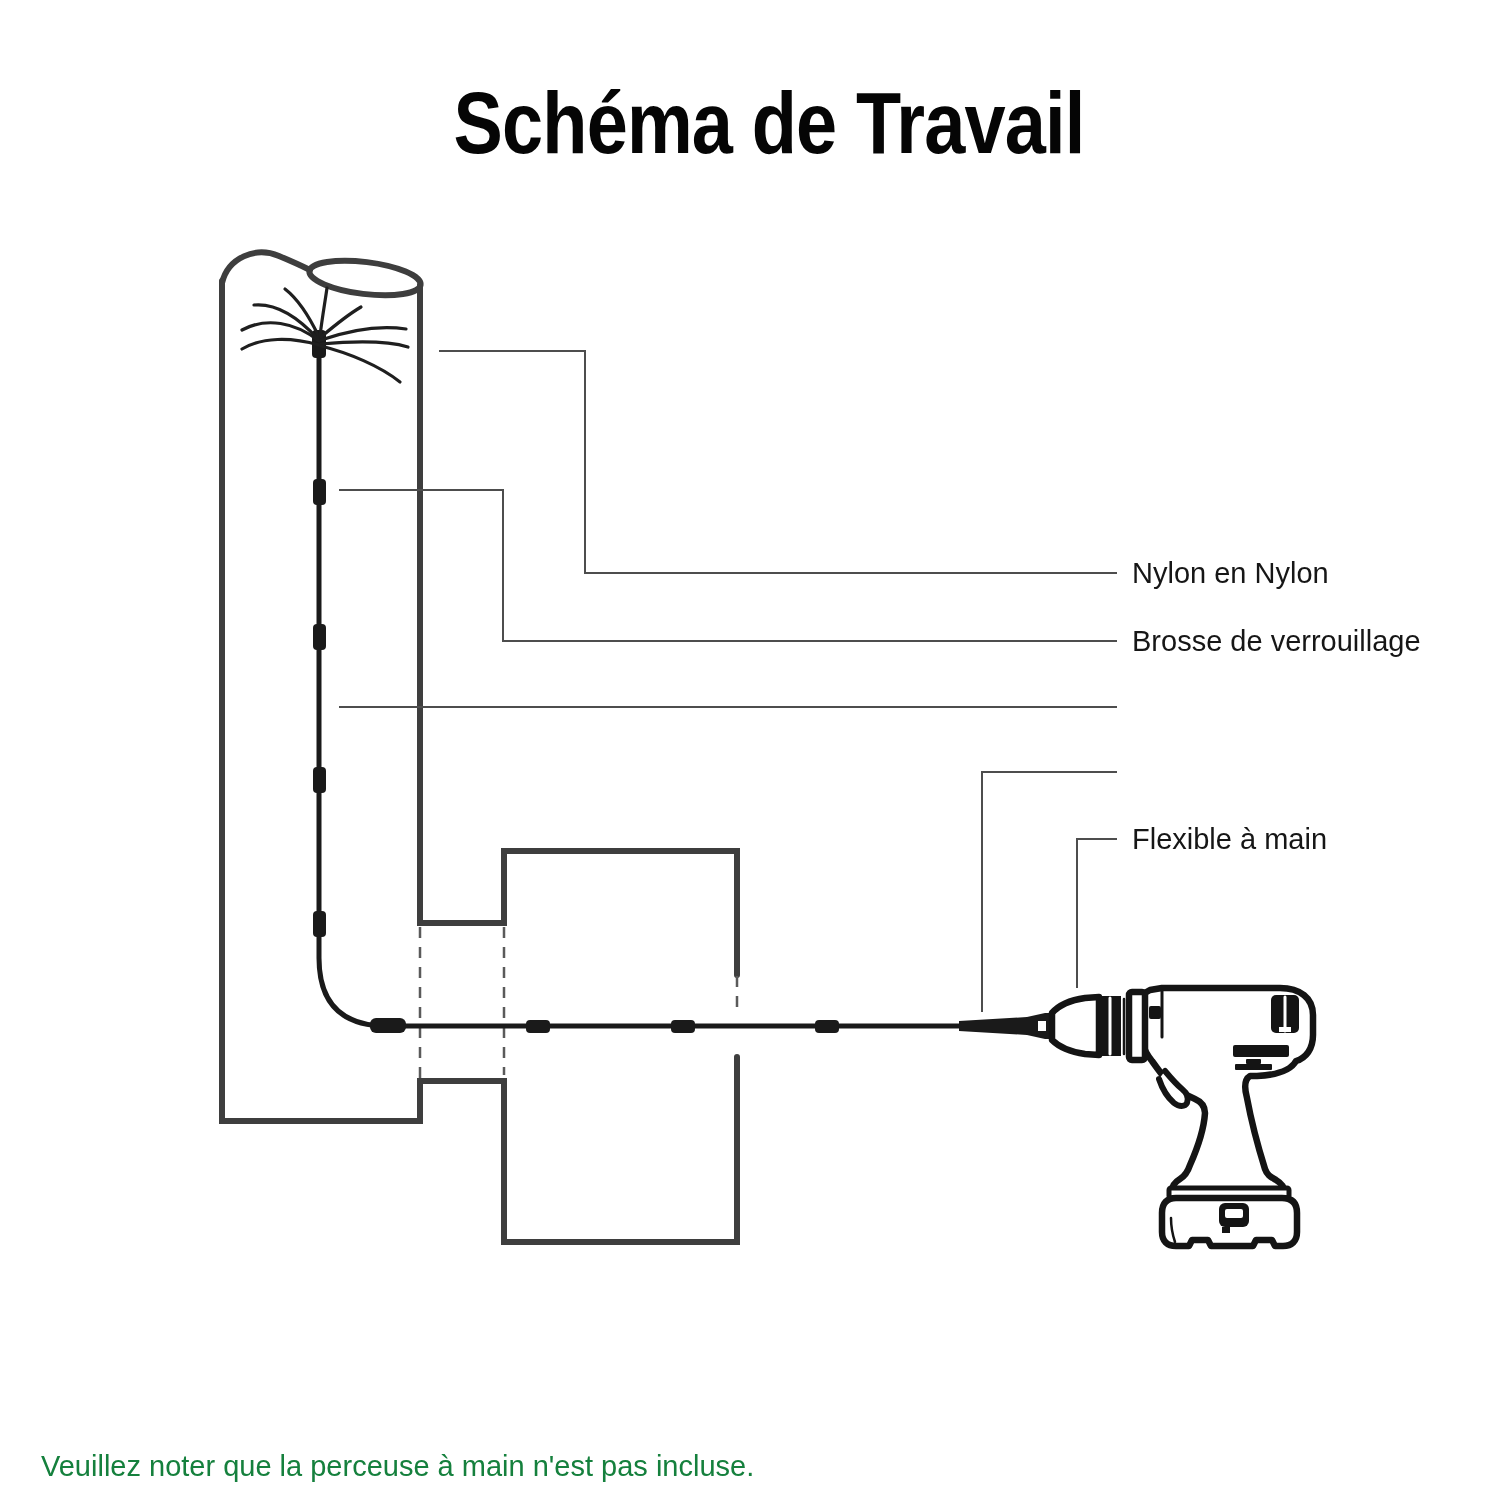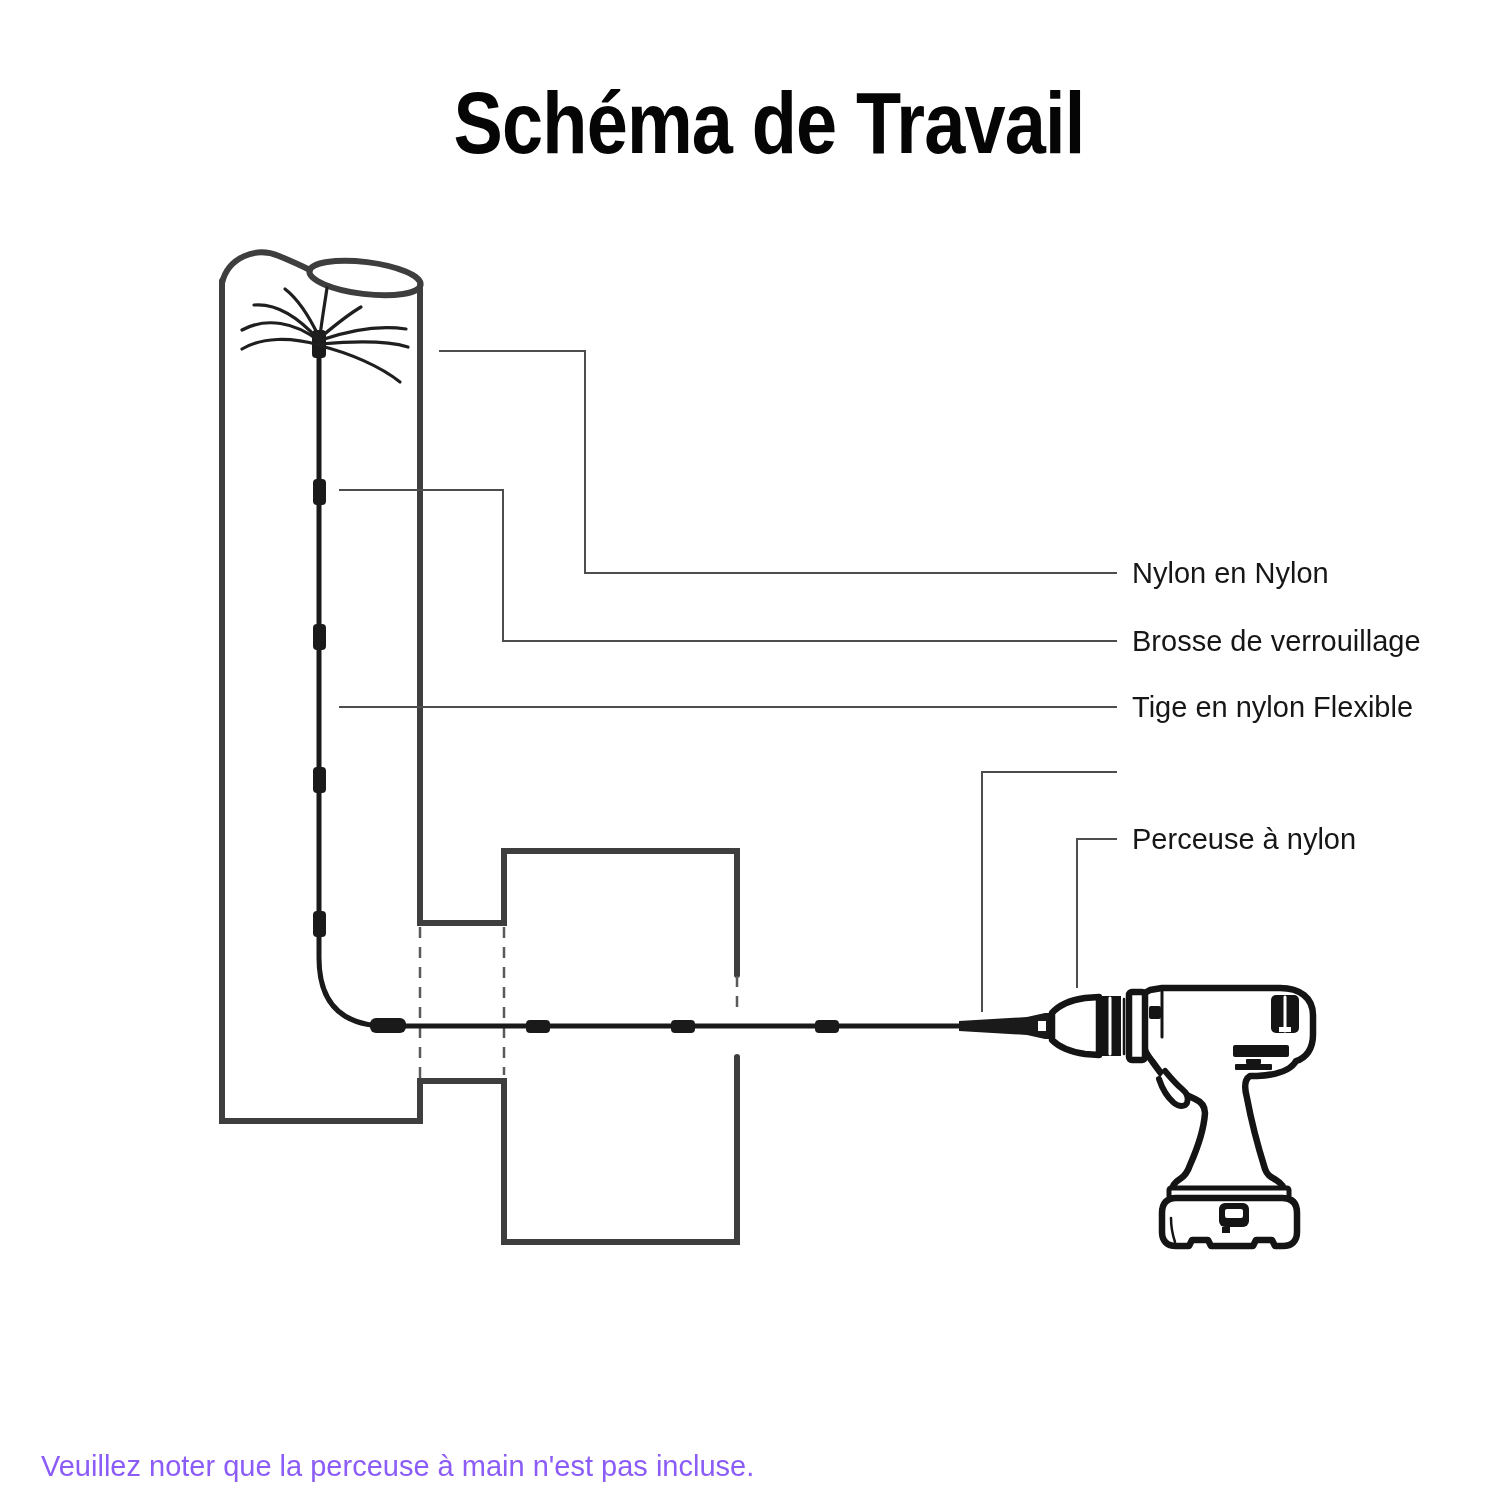--- a/index.html
+++ b/index.html
@@ -26,21 +26,21 @@
   .part-label{
     position:absolute;left:1113px;height:36px;line-height:36px;
     font-size:29px;color:var(--c-text);white-space:nowrap;
   }
   .label-brosse{top:555px;}
   .label-bouton{top:623px;}
   .label-tige{top:689px;}
   .label-adaptateur{top:754px;}
   .label-perceuse{top:821px;}
   .footnote{
-    position:absolute;left:22px;top:1450px;font-size:29px;color:#8b5cf6;
+    position:absolute;left:22px;top:1450px;font-size:29px;color:#15803d;
     white-space:nowrap;
   }
 </style>
 </head>
 <body>
 
 <div class="page">
 
   <div class="page-title">Schéma de Travail</div>
 
@@ -158,17 +158,16 @@
       <path d="M1152 1218 C1152 1228 1154 1236 1156 1242" stroke-width="2.5" fill="none"></path>
 
       <rect x="1200" y="1203" width="30" height="24" rx="6" fill="var(--c-drill)" stroke="none"></rect>
       <rect x="1206" y="1209" width="18" height="9" rx="2" fill="#ffffff" stroke="none"></rect>
       <rect x="1203" y="1227" width="8" height="6" fill="var(--c-drill)" stroke="none"></rect>
     </g>
   </svg>
 
   <div class="part-label label-brosse">Nylon en Nylon</div>
   <div class="part-label label-bouton">Brosse de verrouillage</div>
-  <div class="part-label label-tige">Tige en nylon Flexible</div>
-  <div class="part-label label-perceuse">Perceuse à nylon</div>
+  <div class="part-label label-perceuse">Flexible à main</div>
 
   <div class="footnote">Veuillez noter que la perceuse à main n'est pas incluse.</div>
 </div>
 
 </body></html>

